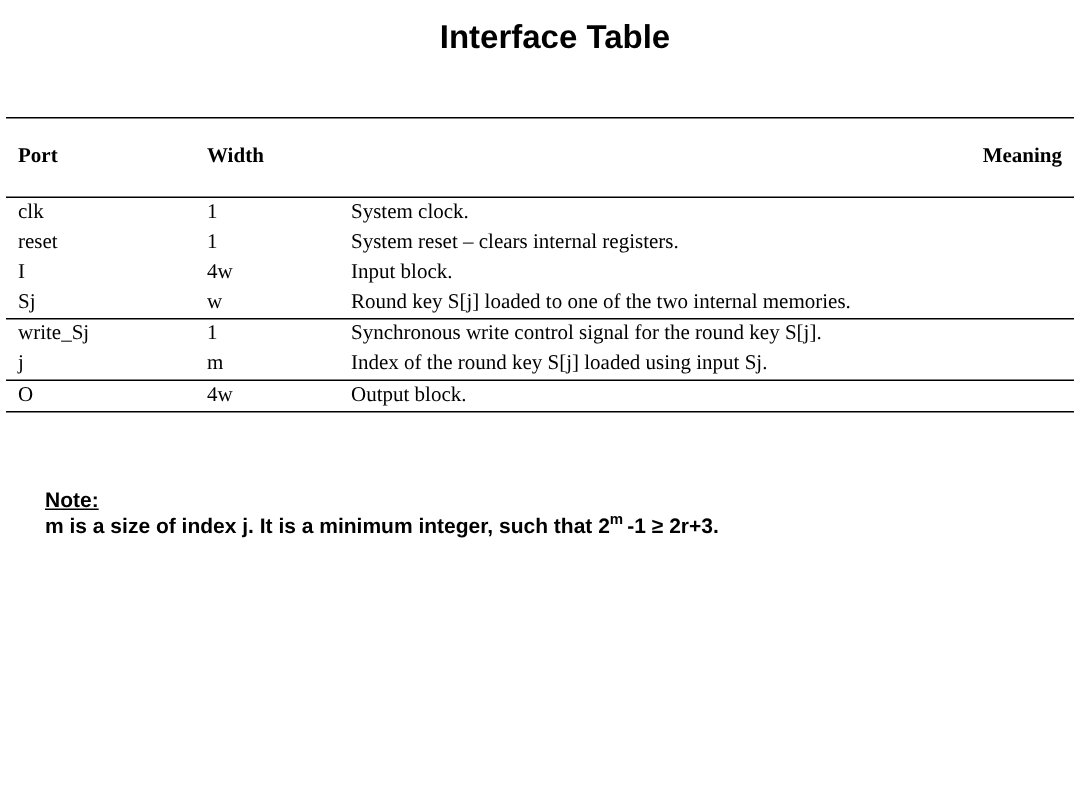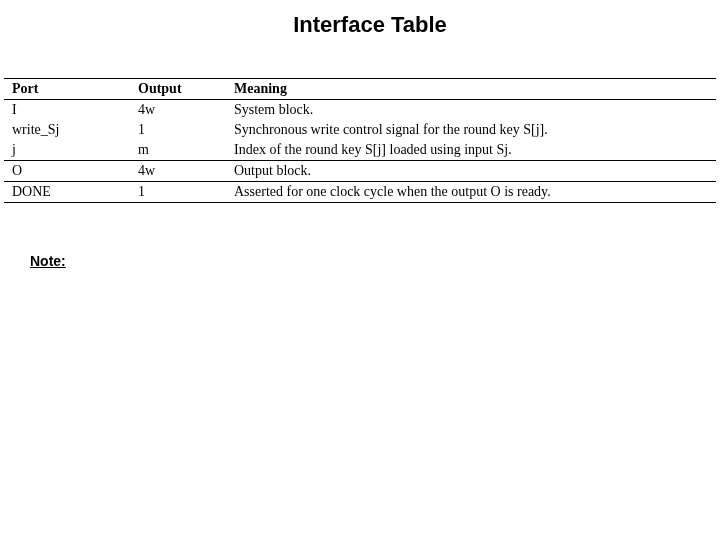--- a/index.html
+++ b/index.html
@@ -25,27 +25,27 @@
     }
     table {
       border-collapse: collapse;
       width: 100%;
       font-family: "Times New Roman", Times, serif;
       font-size: 14px;
     }
     th {
       font-weight: bold;
       text-align: left;
-      padding: 2px 8px;
+      padding: 18px 8px;
       border-top: 1px solid #000;
       border-bottom: 1px solid #000;
     }
     th.col-port { width: 110px; }
     th.col-width { width: 80px; }
-    th.col-meaning { text-align: left; }
+    th.col-meaning { text-align: right; }
     td {
       padding: 2px 8px;
       vertical-align: top;
       text-align: left;
     }
     td.col-port { width: 110px; }
     td.col-width { width: 80px; }
     tr.sep td {
       border-bottom: 1px solid #000;
     }
@@ -63,49 +63,62 @@
 </head>
 <body>
 
 <div class="title">Interface Table</div>
 
 <div class="table-wrap">
   <table>
     <thead>
       <tr>
         <th class="col-port">Port</th>
-        <th class="col-width">Output</th>
+        <th class="col-width">Width</th>
         <th class="col-meaning">Meaning</th>
       </tr>
     </thead>
     <tbody>
       <tr>
+        <td class="col-port">clk</td>
+        <td class="col-width">1</td>
+        <td>System clock.</td>
+      </tr>
+      <tr>
+        <td class="col-port">reset</td>
+        <td class="col-width">1</td>
+        <td>System reset – clears internal registers.</td>
+      </tr>
+      <tr>
         <td class="col-port">I</td>
         <td class="col-width">4w</td>
-        <td>System block.</td>
+        <td>Input block.</td>
+      </tr>
+      <tr class="sep">
+        <td class="col-port">Sj</td>
+        <td class="col-width">w</td>
+        <td>Round key S[j] loaded to one of the two internal memories.</td>
       </tr>
       <tr>
         <td class="col-port">write_Sj</td>
         <td class="col-width">1</td>
         <td>Synchronous write control signal for the round key S[j].</td>
       </tr>
       <tr class="sep">
         <td class="col-port">j</td>
         <td class="col-width">m</td>
         <td>Index of the round key S[j] loaded using input Sj.</td>
       </tr>
       <tr class="sep">
         <td class="col-port">O</td>
         <td class="col-width">4w</td>
         <td>Output block.</td>
       </tr>
-      <tr class="sep">
-        <td class="col-port">DONE</td>
-        <td class="col-width">1</td>
-        <td>Asserted for one clock cycle when the output O is ready.</td>
-      </tr>
     </tbody>
   </table>
 </div>
 
 <div class="note">
   <span class="note-title">Note:</span><br>
+  <span>
+    <span>m is a size of index j. It is a minimum integer, such that 2</span><sup>m </sup><span>-1 ≥ 2r+3.</span>
+  </span>
 </div>
 
 </body></html>

